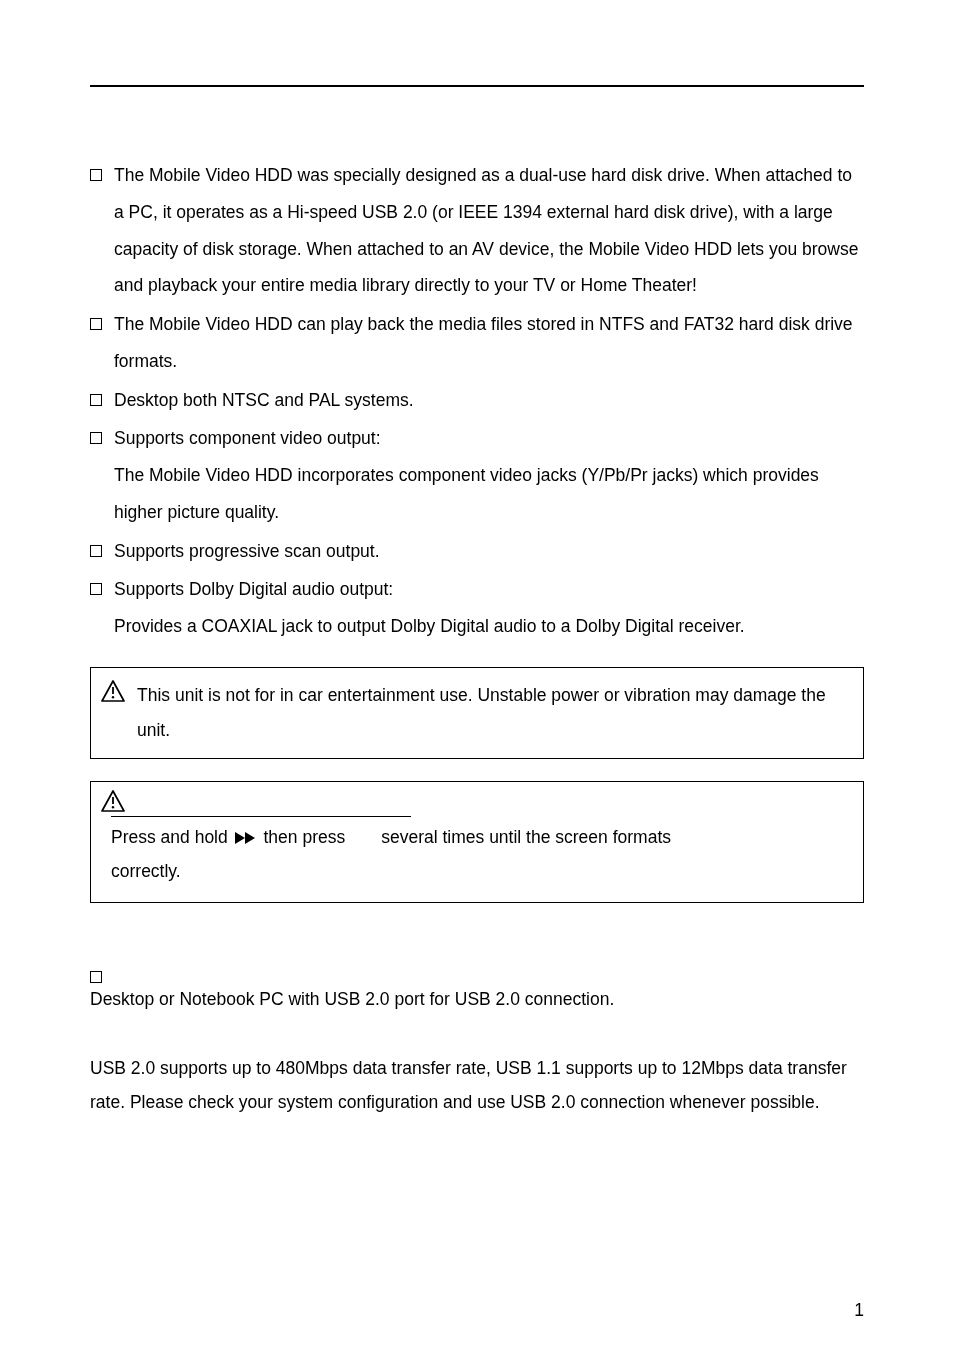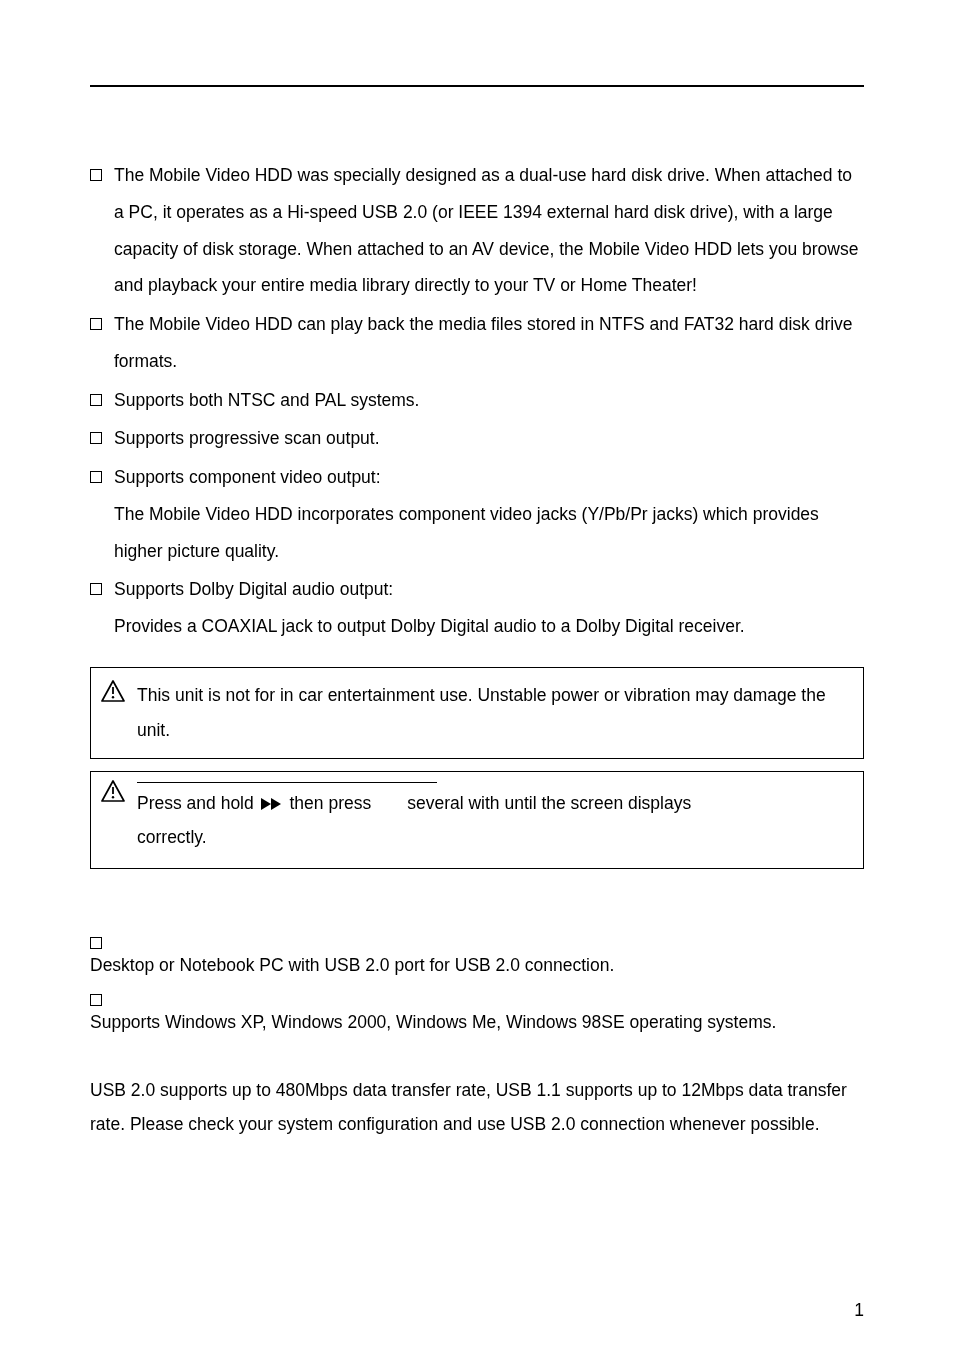--- a/index.html
+++ b/index.html
@@ -63,23 +63,24 @@
     margin-top: 2px;
   }
   .warn-icon svg { display: block; }
   .notice-body {
     font-size: 17.5px;
     line-height: 2.0;
     flex: 1;
     padding-left: 10px;
   }
   .notice-box.second {
-    margin-top: 12px;
+    margin-top: 22px;
     padding-top: 6px;
     padding-bottom: 14px;
+    flex-direction: column;
   }
   .notice-box.second .notice-body {
     line-height: 1.9;
   }
   .rule-line {
     border-top: 1.5px solid #000;
     width: 300px;
     margin: 4px 0 4px 0;
   }
   .ffwd-icon {
@@ -110,29 +111,29 @@
       <li>
         <span class="bullet"></span>
         <div class="li-body">The Mobile Video HDD was specially designed as a dual-use hard disk drive. When attached to a PC, it operates as a Hi-speed USB 2.0 (or IEEE 1394 external hard disk drive), with a large capacity of disk storage. When attached to an AV device, the Mobile Video HDD lets you browse and playback your entire media library directly to your TV or Home Theater!</div>
       </li>
       <li>
         <span class="bullet"></span>
         <div class="li-body">The Mobile Video HDD can play back the media files stored in NTFS and FAT32 hard disk drive formats.</div>
       </li>
       <li>
         <span class="bullet"></span>
-        <div class="li-body">Supports both NTSC and PAL systems.</div>
+        <div class="li-body">Desktop both NTSC and PAL systems.</div>
+      </li>
+      <li>
+        <span class="bullet"></span>
+        <div class="li-body">Supports component video output:<br>The Mobile Video HDD incorporates component video jacks (Y/Pb/Pr jacks) which provides higher picture quality.</div>
       </li>
       <li>
         <span class="bullet"></span>
         <div class="li-body">Supports progressive scan output.</div>
-      </li>
-      <li>
-        <span class="bullet"></span>
-        <div class="li-body">Supports component video output:<br>The Mobile Video HDD incorporates component video jacks (Y/Pb/Pr jacks) which provides higher picture quality.</div>
       </li>
       <li>
         <span class="bullet"></span>
         <div class="li-body">Supports Dolby Digital audio output:<br>Provides a COAXIAL jack to output Dolby Digital audio to a Dolby Digital receiver.</div>
       </li>
     </ul>
 
   <div class="notice-box">
     <span class="warn-icon">
       <svg width="24" height="22" viewBox="0 0 24 22">
@@ -154,35 +155,31 @@
     </span>
     <div class="notice-body">
       <div class="rule-line"></div>
       <div style="display:flex; gap:36px;">
         <div>
           <span>Press and hold </span><span class="ffwd-icon"><svg width="22" height="12" viewBox="0 0 22 12">
                 <polygon points="0,0 10,6 0,12" fill="#000"></polygon>
                 <polygon points="10,0 20,6 10,12" fill="#000"></polygon>
               </svg></span><span> then press</span>
         </div>
-        <div style="flex:1;">several with until the screen displays</div>
+        <div style="flex:1;">several times until the screen formats</div>
       </div>
       <div>correctly.</div>
     </div>
   </div>
 
   <div class="spacer-big"></div>
 
   <ul class="bullet-list tight" id="list2">
       <li>
         <span class="bullet"></span>
         <div class="li-body">Desktop or Notebook PC with USB 2.0 port for USB 2.0 connection.</div>
       </li>
-      <li>
-        <span class="bullet"></span>
-        <div class="li-body">Supports Windows XP, Windows 2000, Windows Me, Windows 98SE operating systems.</div>
-      </li>
     </ul>
 
   <div class="post-paragraph">USB 2.0 supports up to 480Mbps data transfer rate, USB 1.1 supports up to 12Mbps data transfer rate. Please check your system configuration and use USB 2.0 connection whenever possible.</div>
 
   <div class="page-num">1</div>
 </div>
 
 </body></html>

